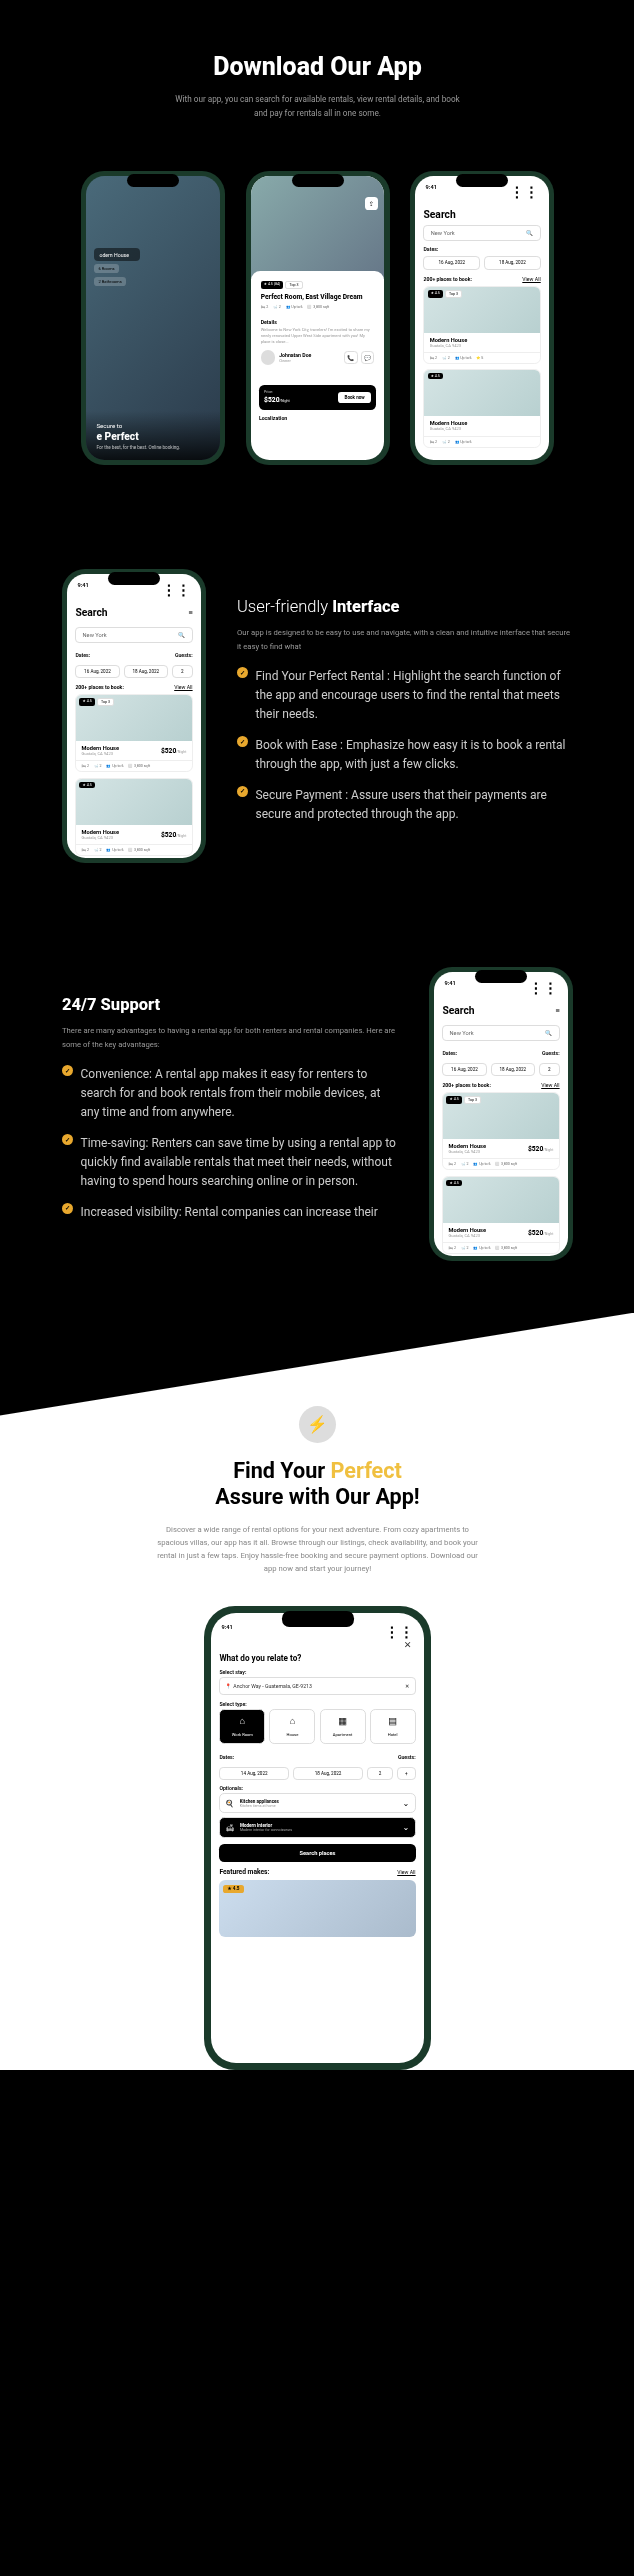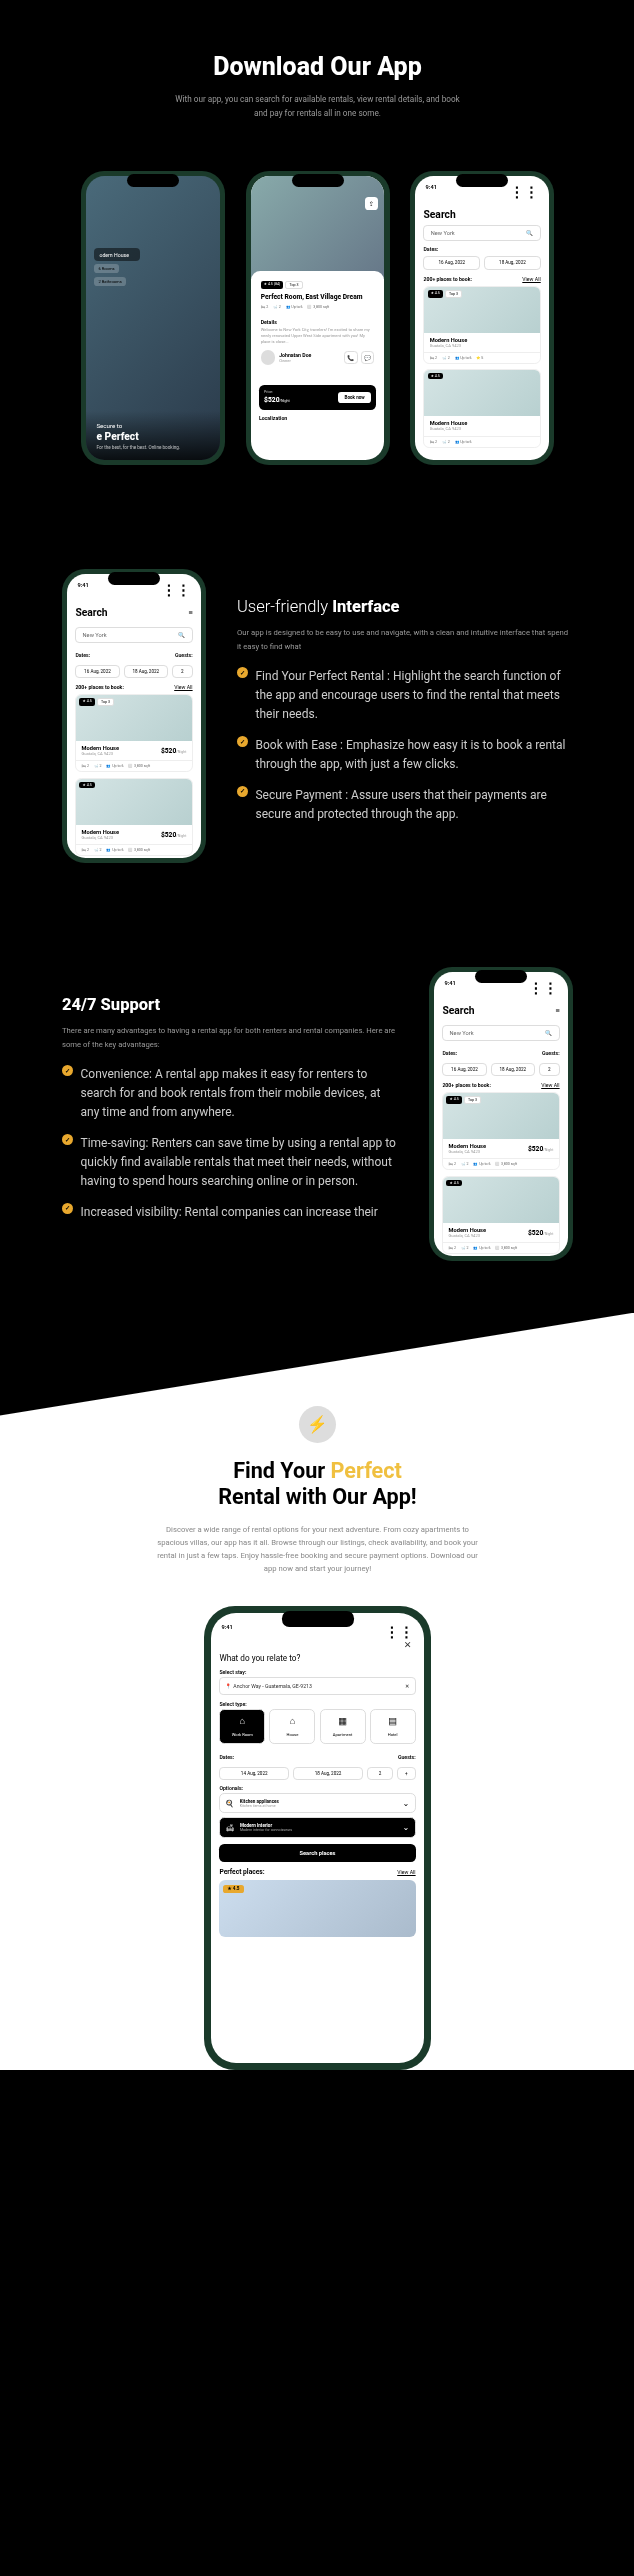--- a/index.html
+++ b/index.html
@@ -57,21 +57,21 @@
 .detail-desc{font-size:4.1px;color:#999;line-height:1.5}
 .avatar-row{display:flex;align-items:center;gap:4.1px;margin:5.2px 0}
 .avatar{width:14.4px;height:14.4px;border-radius:50%;background:#ddd}
 .price-bar{background:#000;color:#fff;border-radius:5.2px;padding:5.2px;display:flex;justify-content:space-between;align-items:center;margin:5.2px 8.2px}
 .book-btn{background:#fff;color:#000;padding:3.1px 6.2px;border-radius:3.1px;font-size:4.6px;font-weight:700}
 .booking-overlay{position:absolute;bottom:0;left:0;right:0;padding:10.3px;background:linear-gradient(transparent,rgba(0,0,0,0.8));color:#fff}
 .booking-overlay h3{font-size:10.3px;font-weight:800}
 .tag-row{display:flex;gap:3.1px;margin-bottom:4.1px}
 .tag{background:rgba(255,255,255,0.2);backdrop-filter:blur(2.1px);padding:2.1px 4.1px;border-radius:3.1px;font-size:4.1px}
 .relate-section{padding:8.2px}
-.relate-title{font-size:8.2px;font-weight:400;margin-bottom:6.2px}
+.relate-title{font-size:8.2px;font-weight:700;margin-bottom:6.2px}
 .input-row{border:0.5px solid #ddd;border-radius:4.1px;padding:5.2px;font-size:5.2px;margin-bottom:5.2px;display:flex;justify-content:space-between;align-items:center;color:#333}
 .type-grid{display:flex;gap:4.1px;margin-bottom:5.2px}
 .type-box{flex:1;border:0.5px solid #ddd;border-radius:5.2px;padding:5.2px 3.1px;text-align:center}
 .type-box.active{background:#000;color:#fff}
 .type-box .ico{font-size:9.3px;display:block;margin-bottom:2.1px}
 .type-box span{font-size:4.1px}
 .opt-item{border:0.5px solid #ddd;border-radius:5.2px;padding:4.1px 5.2px;margin-bottom:4.1px;display:flex;align-items:center;gap:5.2px}
 .opt-item.dark{background:#000;color:#fff}
 .opt-ico{font-size:7.2px}
 .opt-text{flex:1}
@@ -294,21 +294,21 @@
               <span>🛁 2</span>
               <span>👥 Up to 6</span>
               <span>⬜ 3,800 sqft</span>
             </div>
         </div>
       </div>
     </div>
   </div>
   <div class="feature-text">
     <h2><span>User-friendly</span> <strong>Interface</strong></h2>
-    <p>Our app is designed to be easy to use and navigate, with a clean and intuitive interface that spend it easy to find what</p>
+    <p>Our app is designed to be easy to use and navigate, with a clean and intuitive interface that secure it easy to find what</p>
     <ul class="feature-list">
       <li>
           <span class="check">✓</span>
           <p>Find Your Perfect Rental : Highlight the search function of the app and encourage users to find the rental that meets their needs.</p>
         </li>
       <li>
           <span class="check">✓</span>
           <p>Book with Ease : Emphasize how easy it is to book a rental through the app, with just a few clicks.</p>
         </li>
       <li>
@@ -409,21 +409,21 @@
             </div>
         </div>
       </div>
     </div>
   </div>
 </section>
 
 <div class="cta-wrap">
   <div class="cta-inner" style="text-align:center;color:#000">
     <div class="bolt-badge">⚡</div>
-    <h2><span>Find Your</span> <span class="accent">Perfect</span><br><span>Rental with Our App!</span></h2>
+    <h2><span>Find Your</span> <span class="accent">Perfect</span><br><span>Assure with Our App!</span></h2>
     <p>Discover a wide range of rental options for your next adventure. From cozy apartments to spacious villas, our app has it all. Browse through our listings, check availability, and book your rental in just a few taps. Enjoy hassle-free booking and secure payment options. Download our app now and start your journey!</p>
 
     <div class="big-phone">
       <div class="notch"></div>
       <div class="phone-inner" style="text-align:left">
         <div class="status-bar" style="padding-top:11.3px">
             <span>9:41</span>
             <span class="sig">⋮⋮</span>
           </div>
         <span class="close-x">✕</span>
@@ -463,21 +463,21 @@
           <div class="opt-item dark">
             <span class="opt-ico">🛋</span>
             <div class="opt-text">
                 <div>Modern Interior</div>
                 <div>Modern interior for connoisseurs</div>
               </div>
             <span>⌄</span>
           </div>
           <div class="search-btn">Search places</div>
           <div class="places-row">
-              <span style="font-weight:700;font-size:6.7px">Perfect places:</span>
+              <span style="font-weight:700;font-size:6.7px">Featured makes:</span>
               <span class="view">View All</span>
             </div>
           <div class="feat-card">
             <div class="rate-badge">★ 4.5</div>
           </div>
         </div>
       </div>
     </div>
   </div>
 </div>

